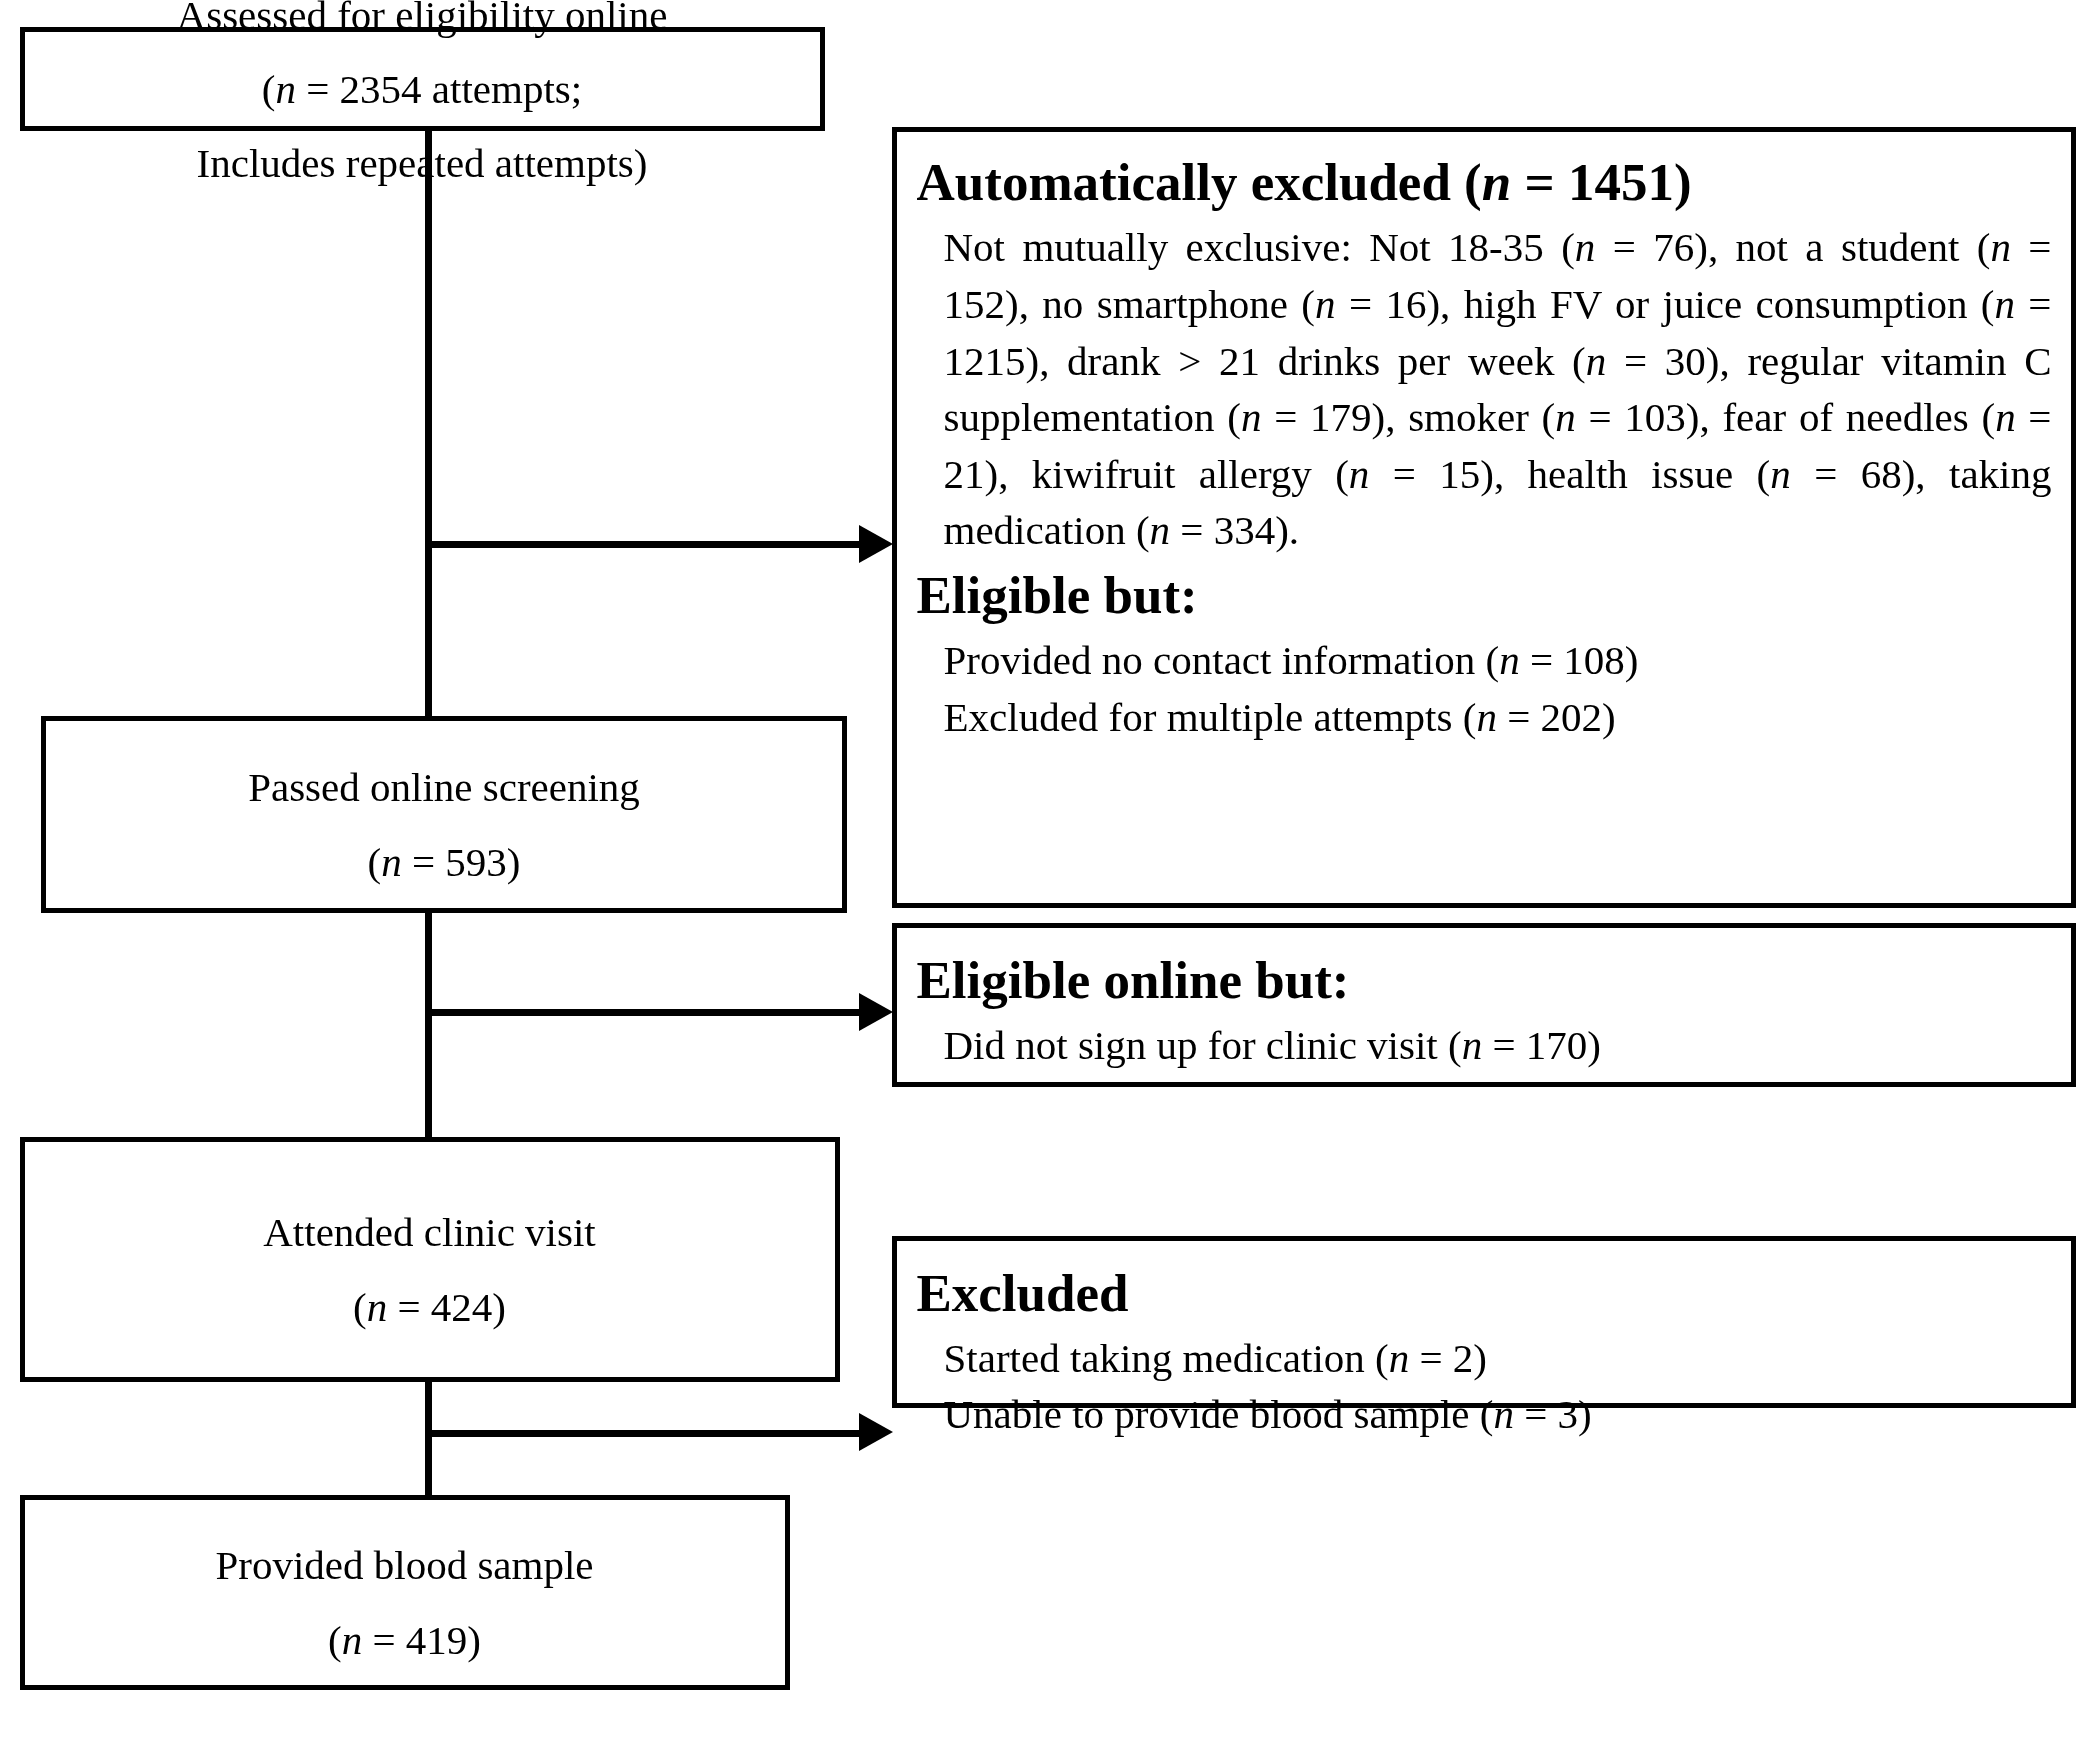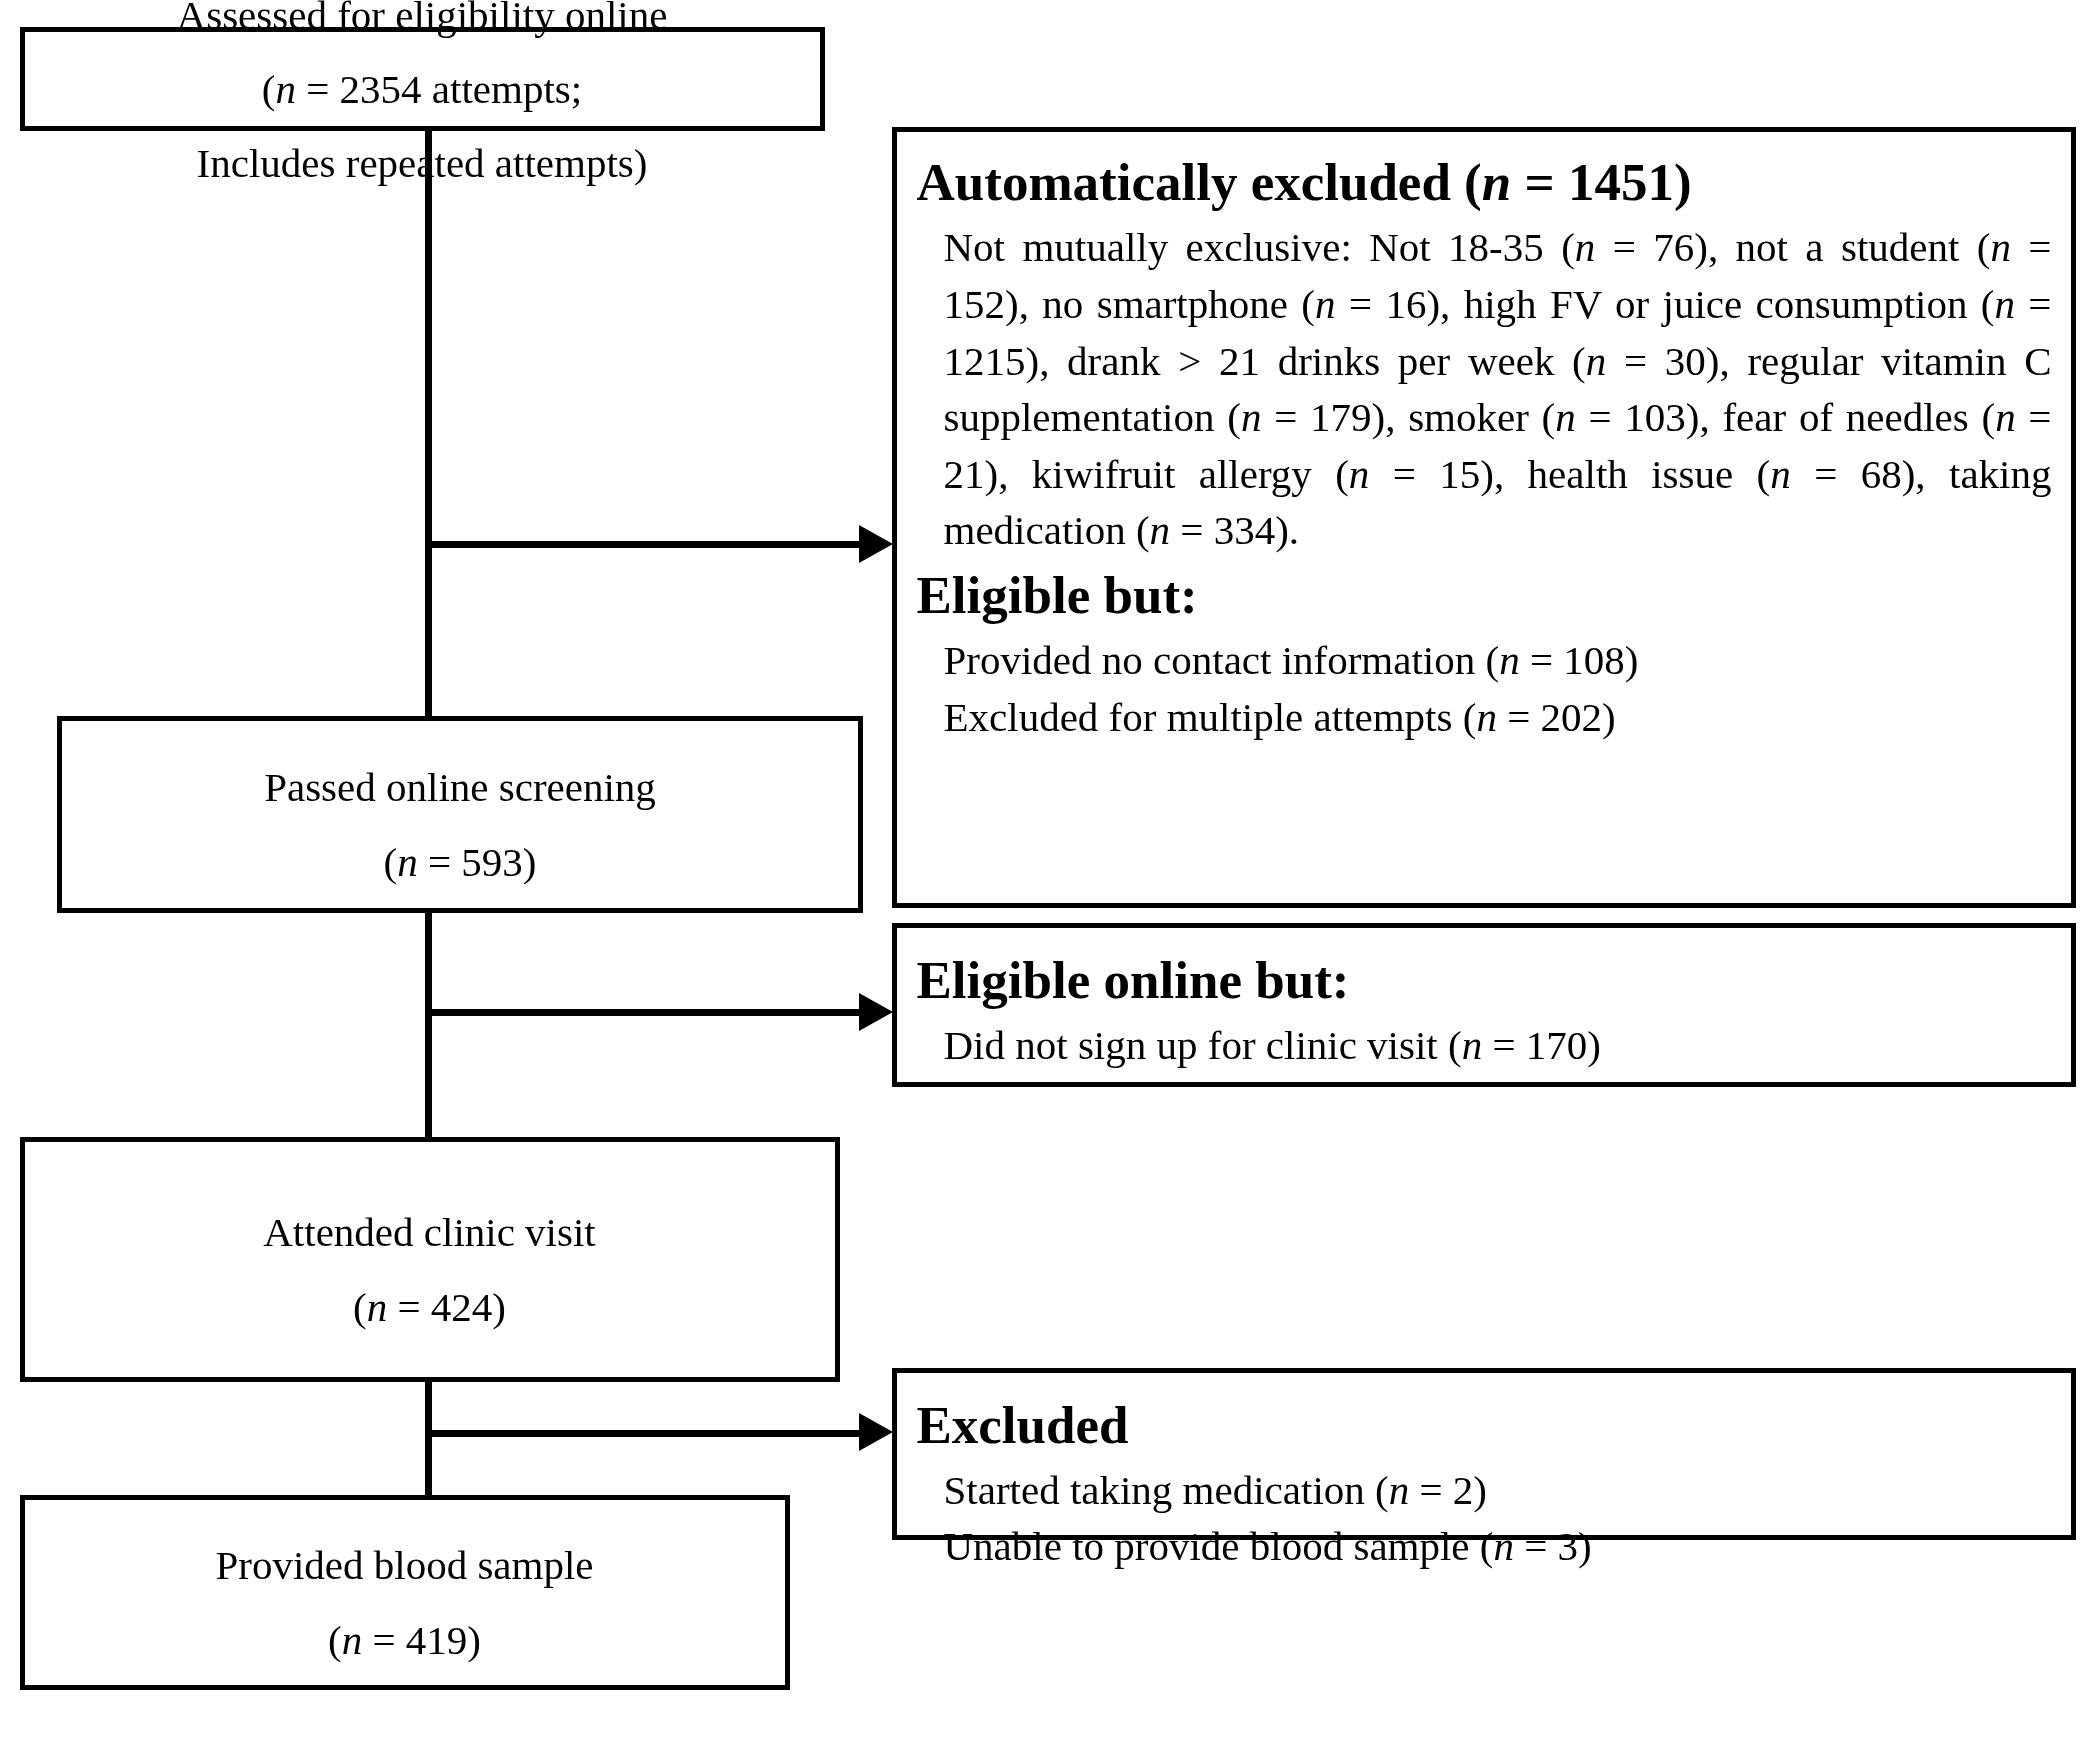--- a/index.html
+++ b/index.html
@@ -81,24 +81,24 @@
     position: absolute;
     width: 0; height: 0;
     border-top: 19.5px solid transparent;
     border-bottom: 19.5px solid transparent;
     border-left: 34px solid #000000;
   }
 
   
   #box-assessed     { left: 19.5px;   top: 27px;   width: 805px; height: 104px; }
   #box-auto-excl    { left: 892px; top: 127px;  width: 1184px; height: 781px; padding: 14.3px 19.5px 0 19.5px; }
-  #box-passed       { left: 57px;   top: 716px; width: 806px; height: 197px; }
+  #box-passed       { left: 41px;   top: 716px; width: 806px; height: 197px; }
   #box-elig-online  { left: 892px; top: 923px; width: 1184px; height: 164px; padding: 15.6px 19.5px 0 19.5px; }
   #box-attended     { left: 19.5px;   top: 1137px; width: 820px; height: 245px; }
-  #box-excluded     { left: 892px; top: 1368px; width: 1184px; height: 172px; padding: 15.6px 19.5px 0 19.5px; }
+  #box-excluded     { left: 892px; top: 1236px; width: 1184px; height: 172px; padding: 15.6px 19.5px 0 19.5px; }
   #box-blood        { left: 19.5px;   top: 1495px; width: 770px; height: 195px; }
 
   .indent-1 { padding-left: 27px; }
   .hang { padding-left: 27px; text-indent: 0; }
 </style>
 </head>
 <body>
 
 <div id="canvas">
 

